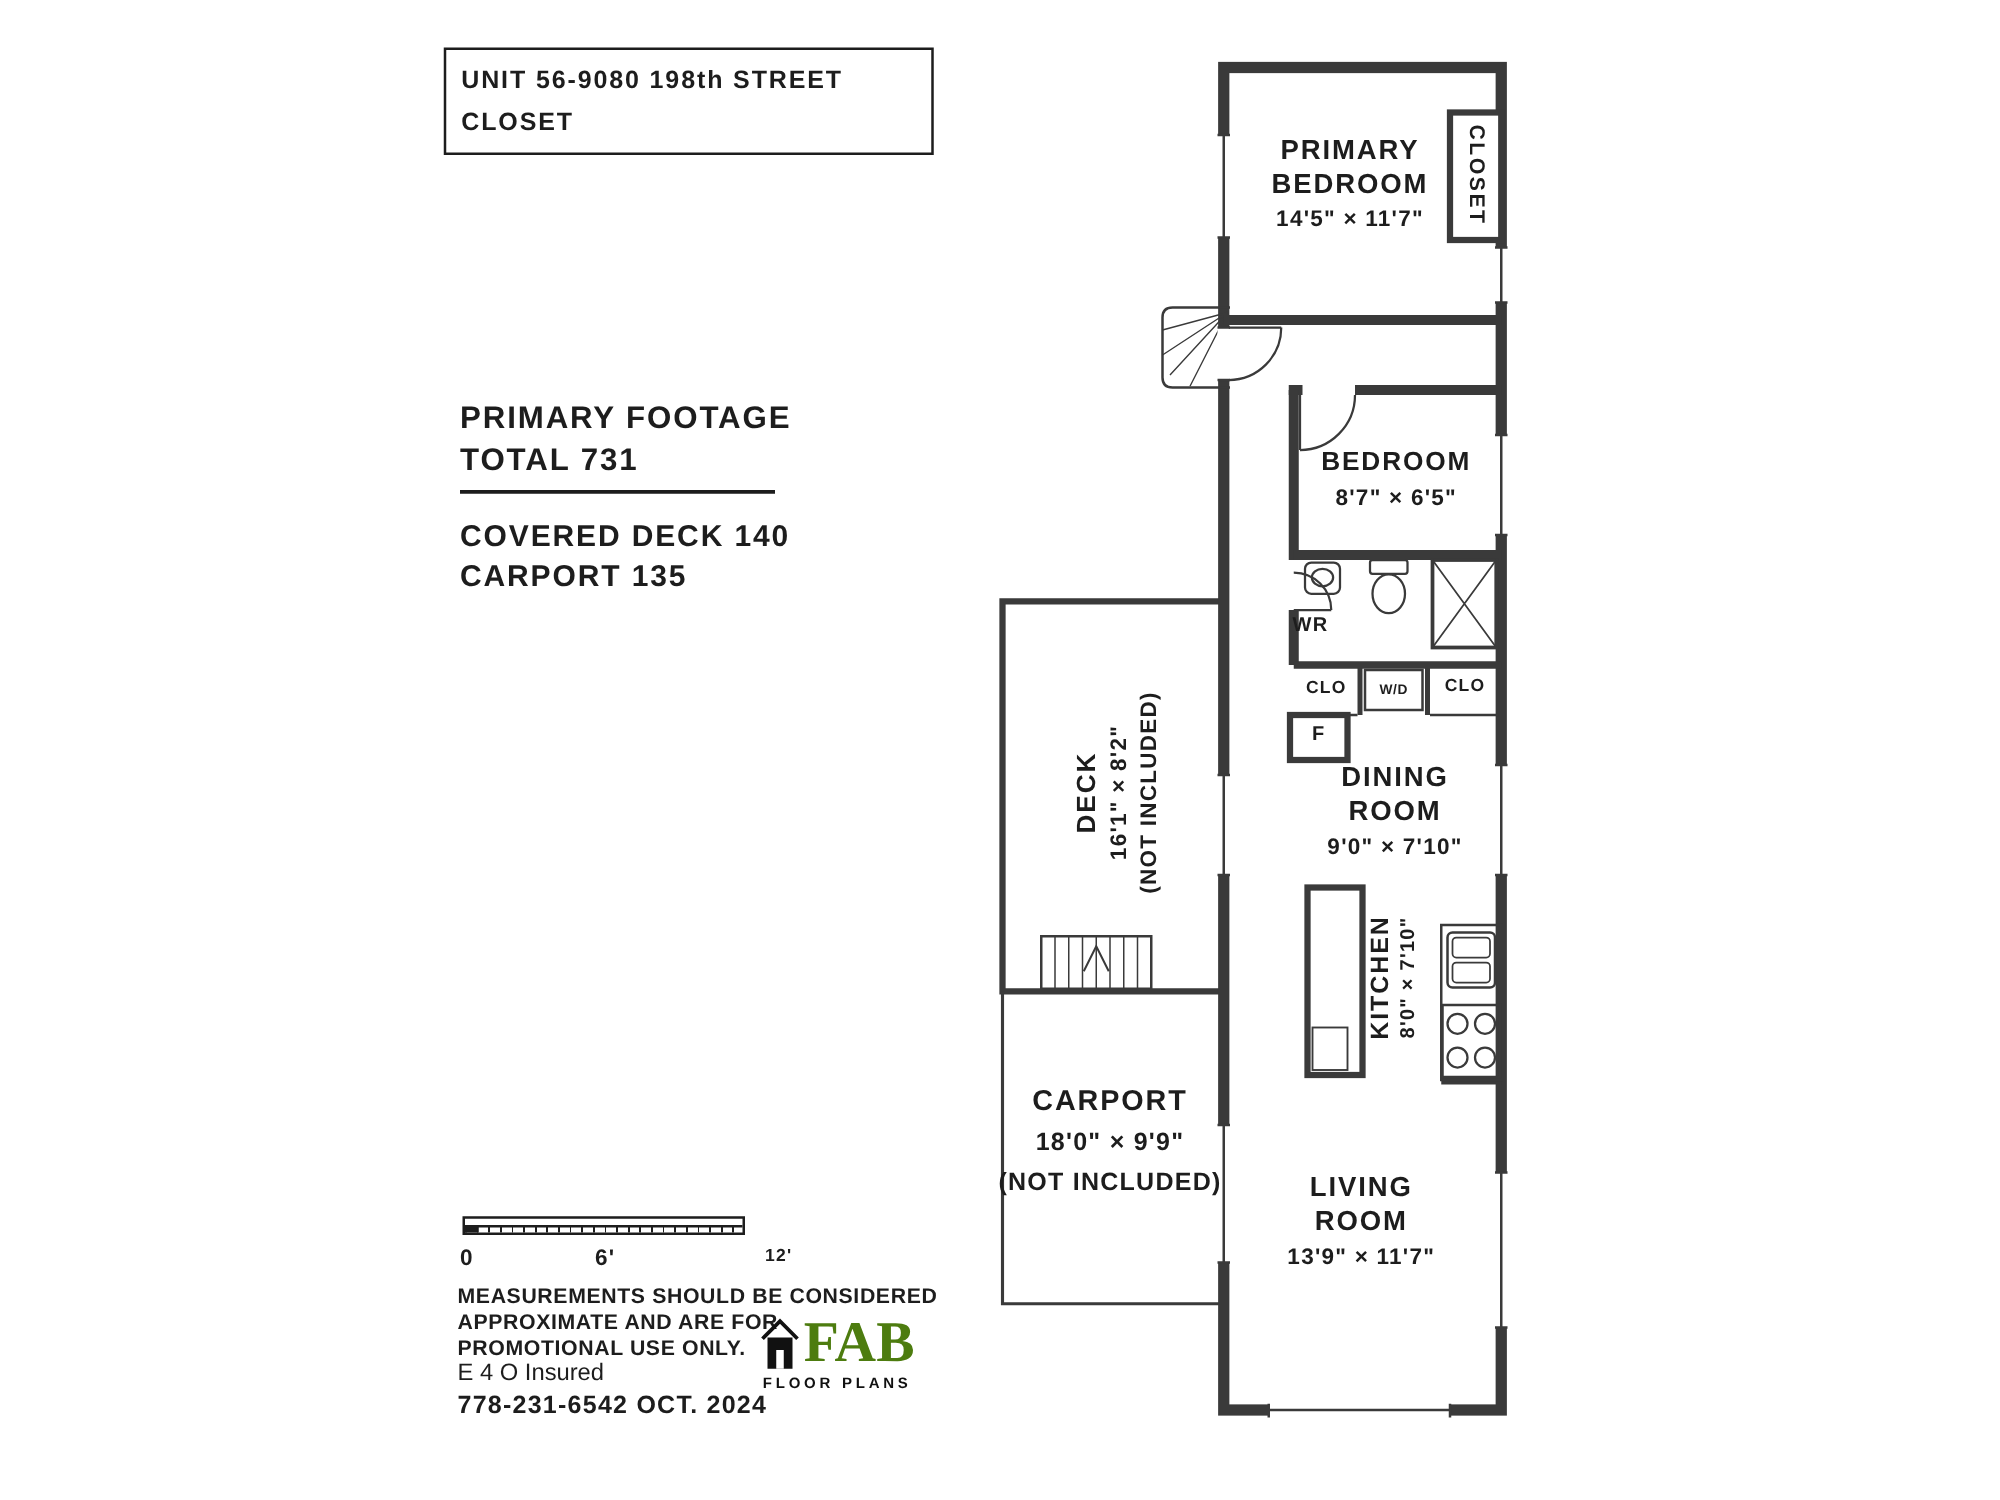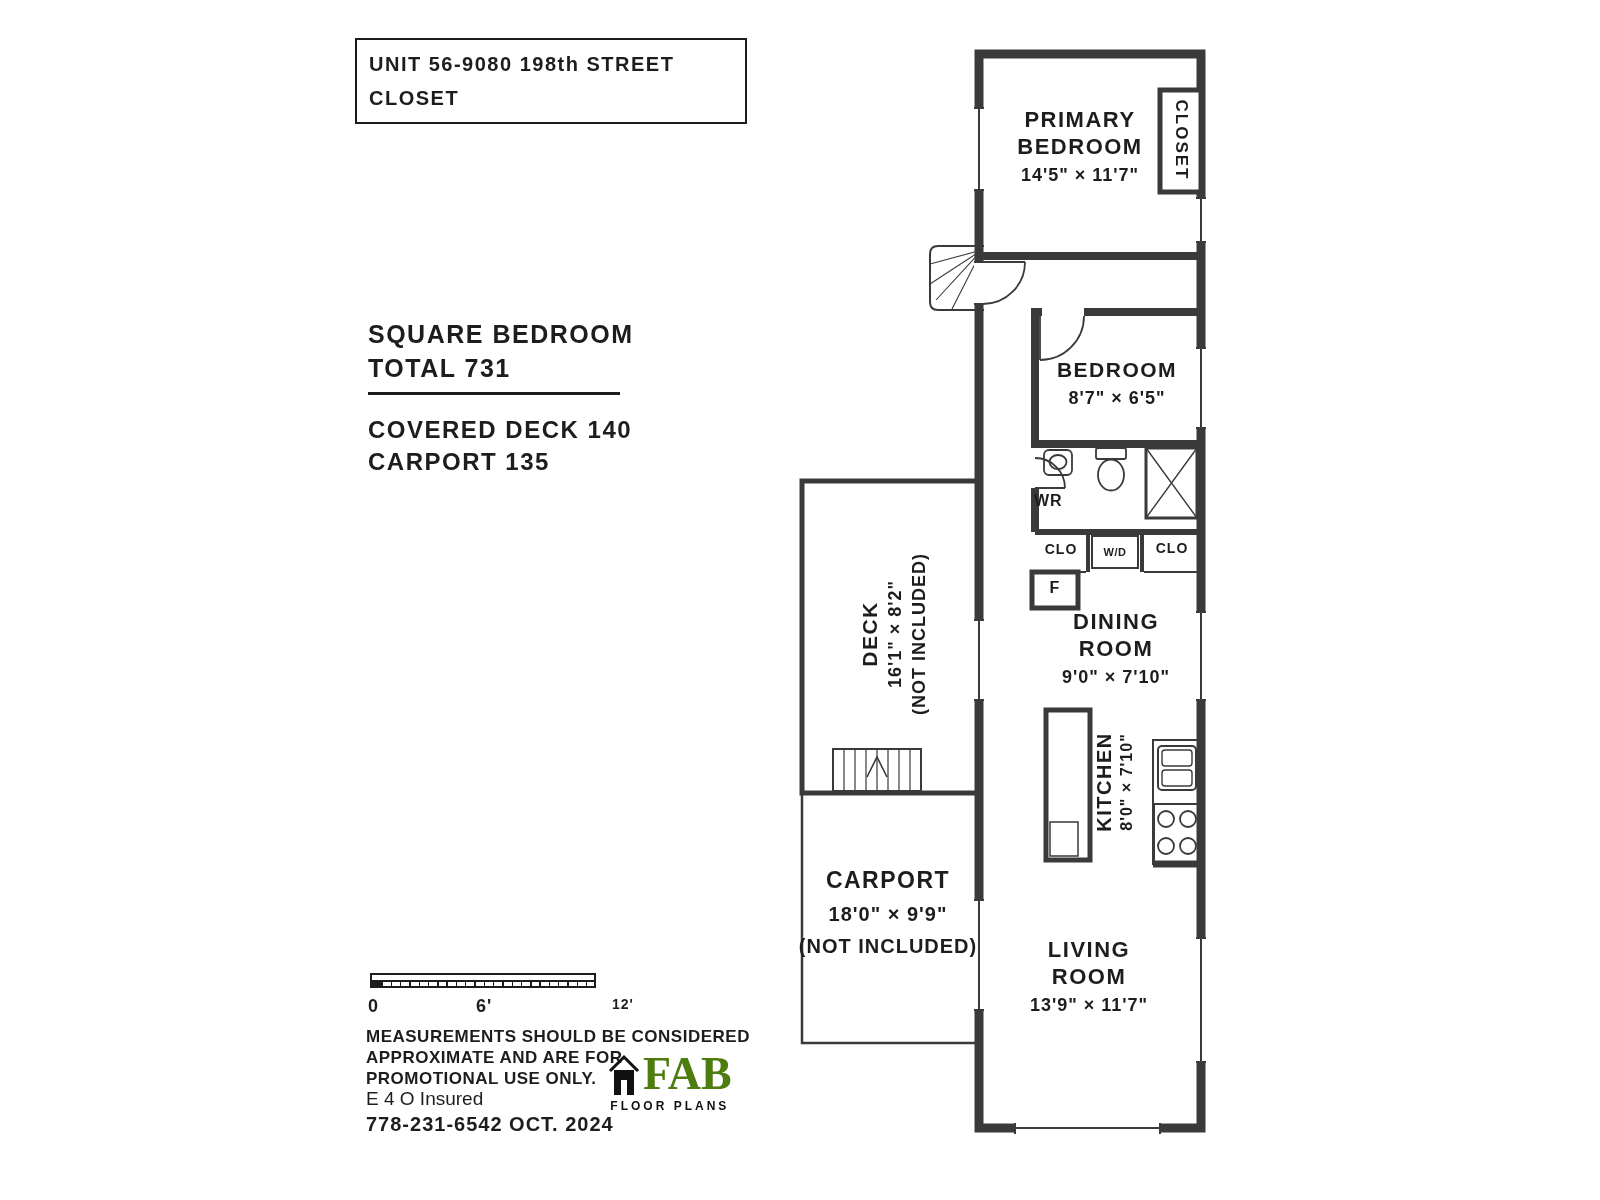--- a/index.html
+++ b/index.html
@@ -151,21 +151,21 @@
       <circle cx="1166" cy="846" r="8" stroke-width="1.8"></circle>
       <circle cx="1188" cy="846" r="8" stroke-width="1.8"></circle>
     </g>
   </svg>
 
   <div class="title-box abs">
     <div class="title-ln">UNIT 56-9080 198th STREET</div>
     <div class="title-ln">CLOSET</div>
   </div>
 
-  <div class="lbl big-note" style="left:368px;top:320px;font-size:25px">SQUARE BEDROOM</div>
+  <div class="lbl big-note" style="left:368px;top:320px;font-size:25px">PRIMARY FOOTAGE</div>
   <div class="lbl big-note" style="left:368px;top:354px;font-size:25px">TOTAL 731</div>
   <div class="underline-rule"></div>
   <div class="lbl big-note" style="left:368px;top:416px">COVERED DECK 140</div>
   <div class="lbl big-note" style="left:368px;top:448px">CARPORT 135</div>
 
   <div class="room" style="left:995px;top:106px;width:170px">
     <div class="nm">PRIMARY</div>
     <div class="nm">BEDROOM</div>
     <div class="dm">14'5" × 11'7"</div>
   </div>

